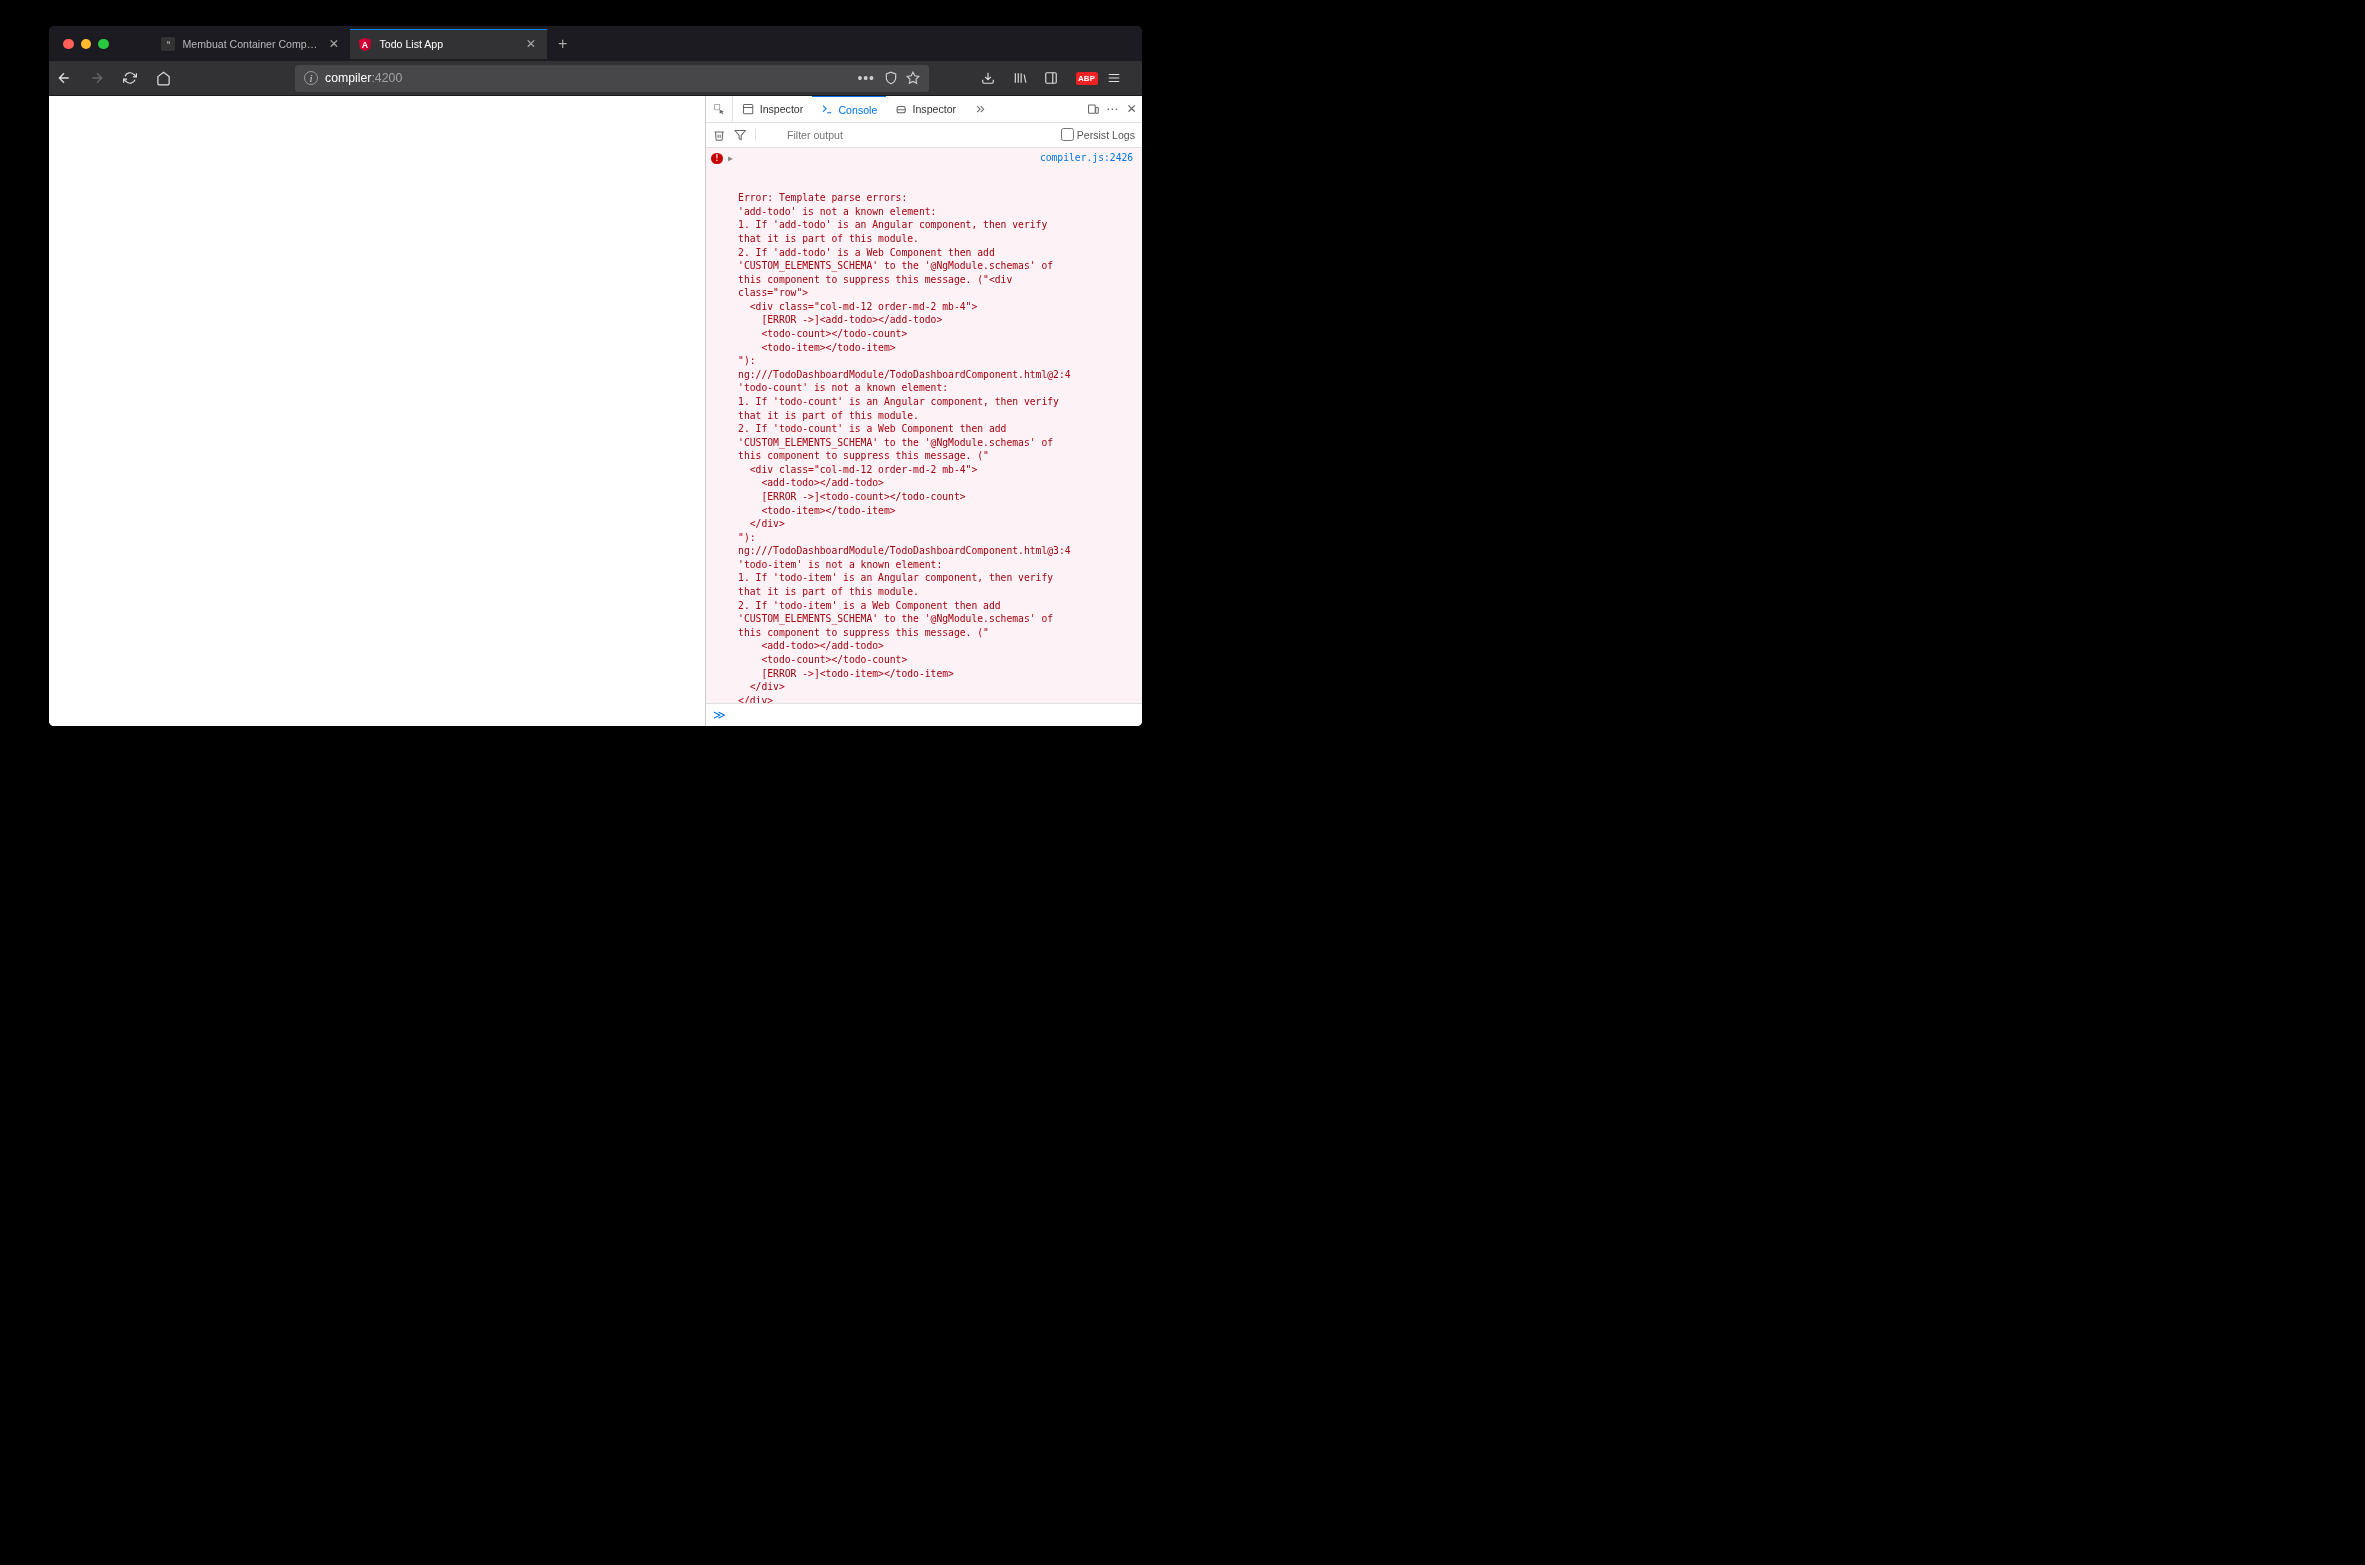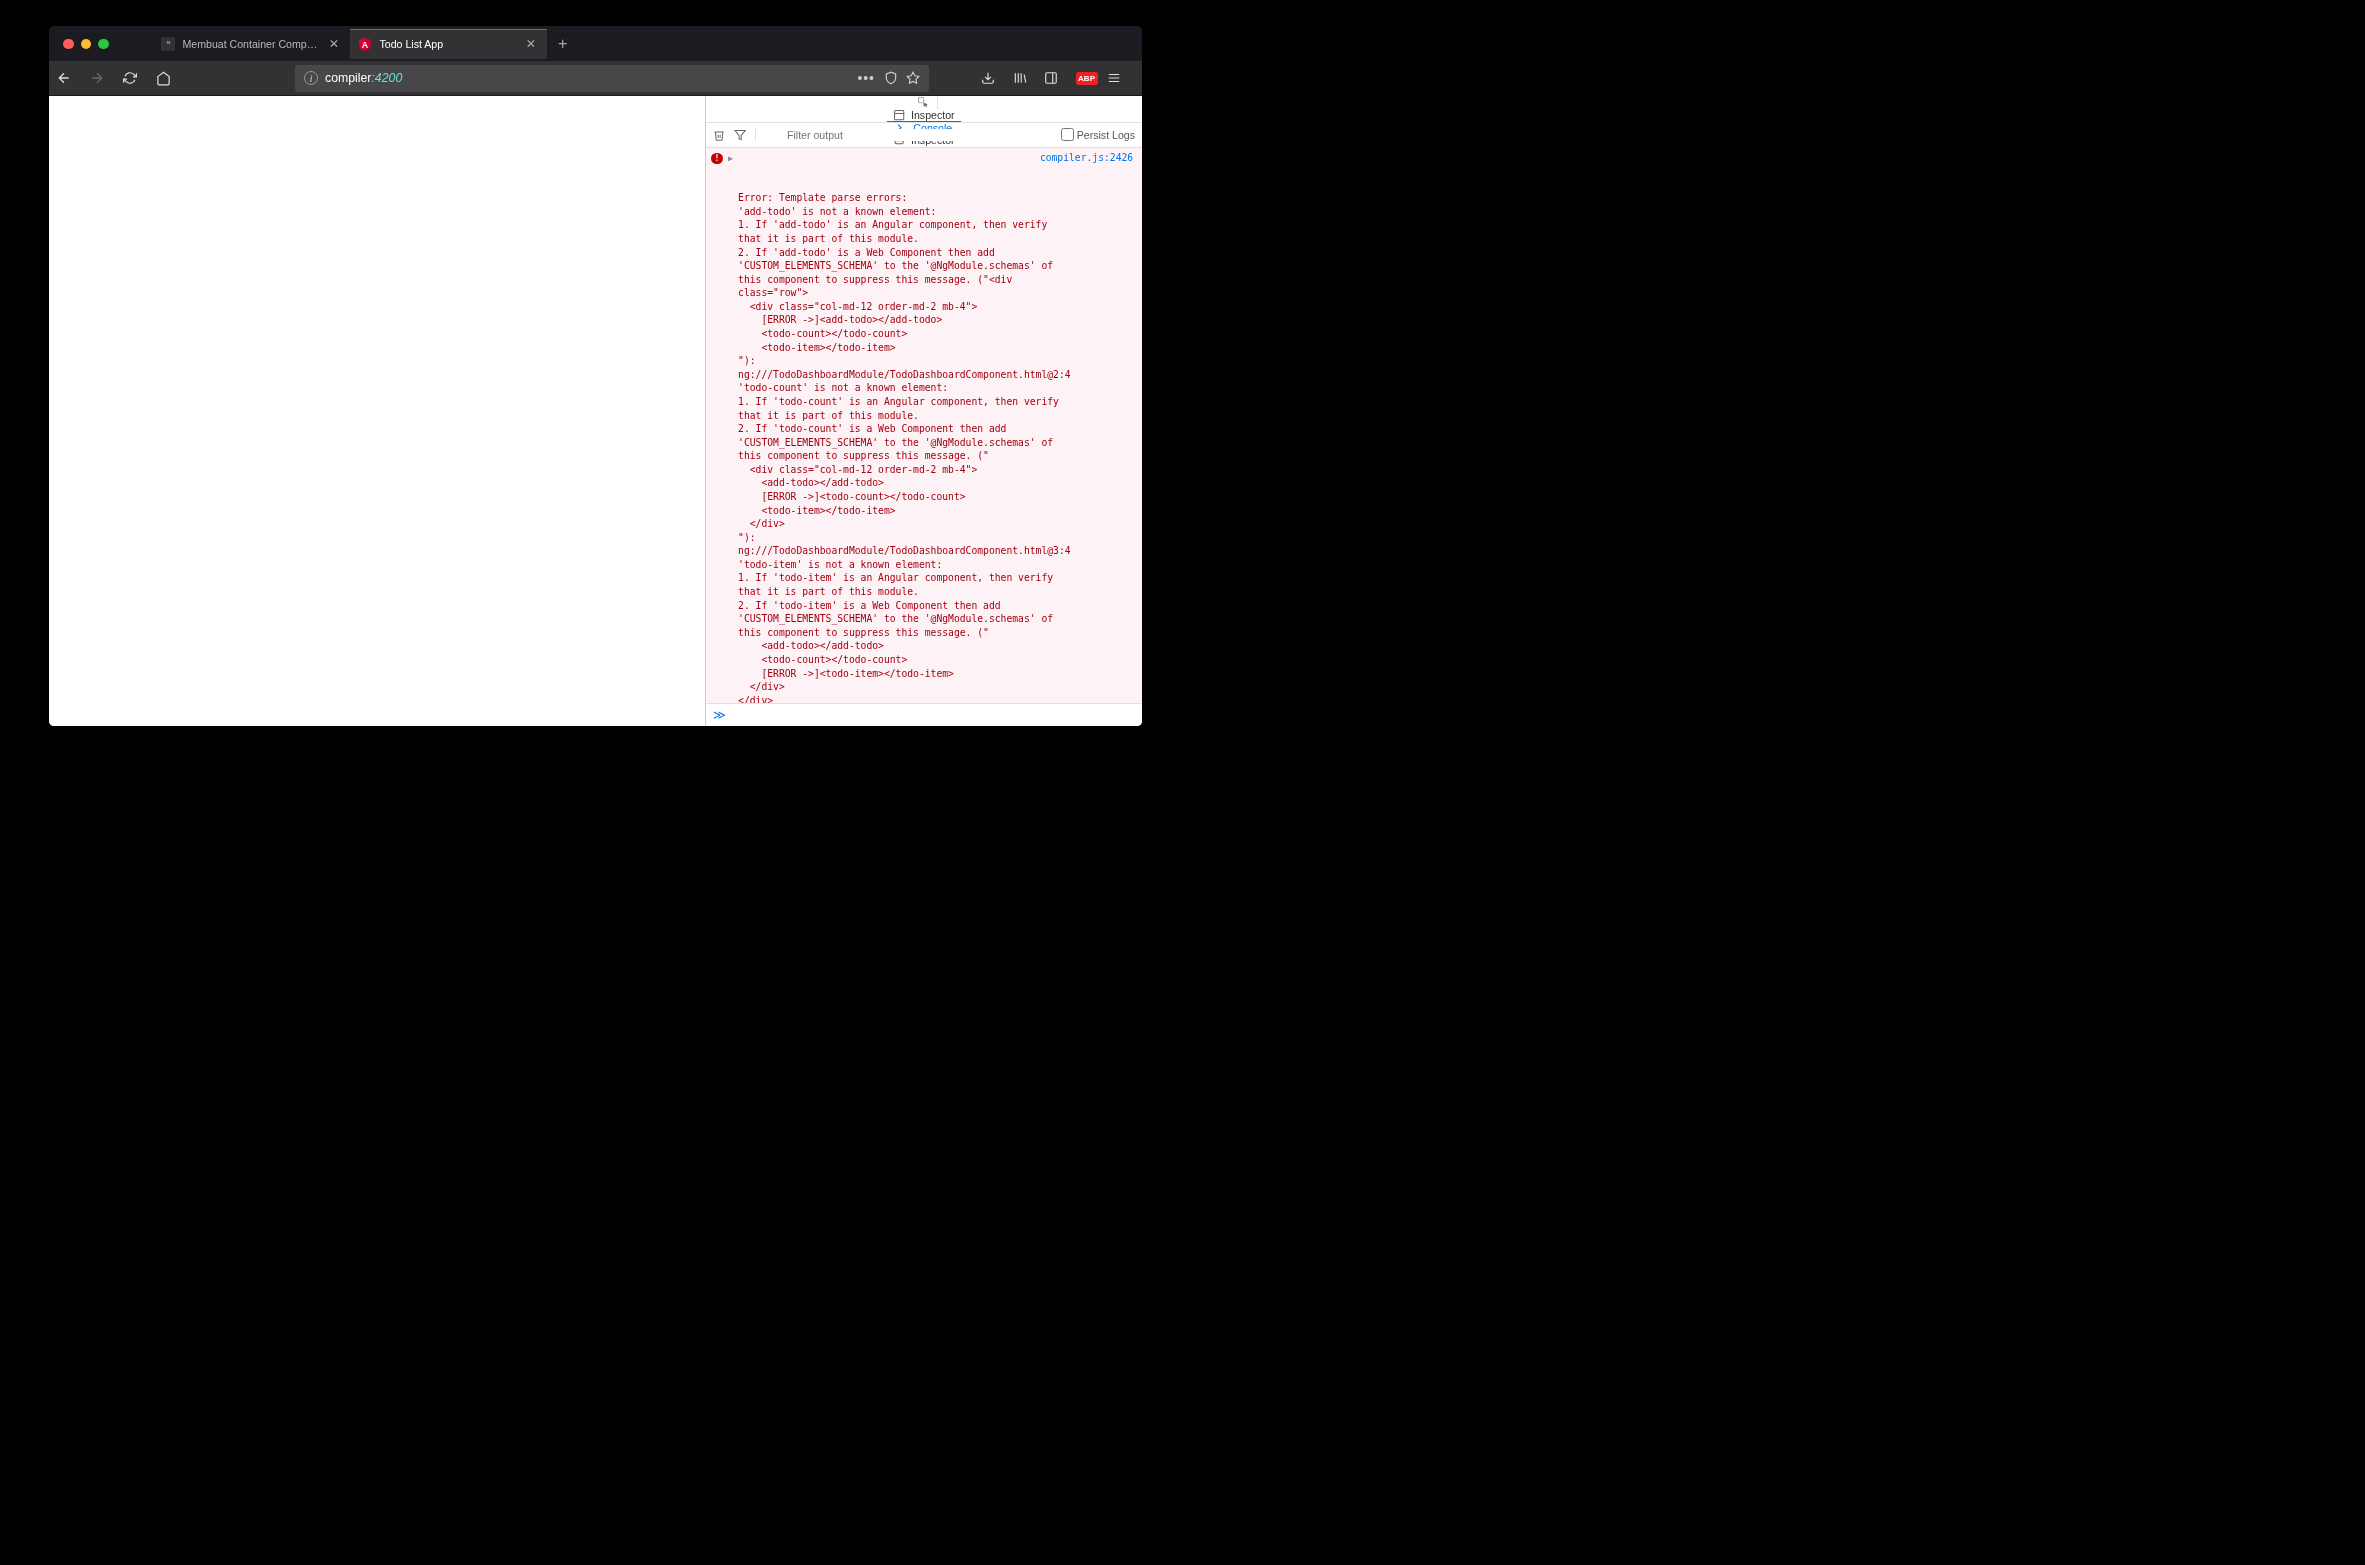--- a/index.html
+++ b/index.html
@@ -84,21 +84,21 @@
       display: flex;
       align-items: center;
       padding: 0 8.8px;
       gap: 7px;
       margin: 0 5.3px;
       max-width: 634px;
       margin-left: 106px;
     }
     .url-bar .info-icon { color: #ccc; font-size: 11.4px; width:14px; height:14px; border:0.9px solid #999; border-radius:50%; display:flex;align-items:center;justify-content:center; font-style:italic; font-family:serif;}
     .url-text { color: #fff; font-size: 12.3px; flex: 1; }
-    .url-text .dim { color: #5eead4; font-style: italic; }
+    .url-text .dim { color: #a3a3a3; }
     .url-actions { display: flex; gap: 8.8px; align-items: center; color: #ccc; margin-left: auto; }
     .toolbar-right { display: flex; gap: 3.5px; align-items: center; margin-left: auto; }
     .abp-badge { background: #e22; color: #fff; font-size: 8px; font-weight: bold; padding: 1.8px 2.6px; border-radius: 2.6px; }
     
     .content-area {
       position: relative;
       height: calc(100% - 70px);
       background: #fff;
       display: flex;
     }
@@ -115,21 +115,20 @@
       flex-direction: column;
       color: #000;
     }
     .dt-tabs {
       height: 26.4px;
       border-bottom: 0.9px solid #e0e0e0;
       display: flex;
       align-items: center;
       gap: 0;
       font-size: 10.6px;
-      flex-direction: column;
     }
     .dt-tab {
       padding: 0 8.8px;
       height: 100%;
       display: flex;
       align-items: center;
       gap: 5.3px;
       color: #333;
       cursor: pointer;
     }

